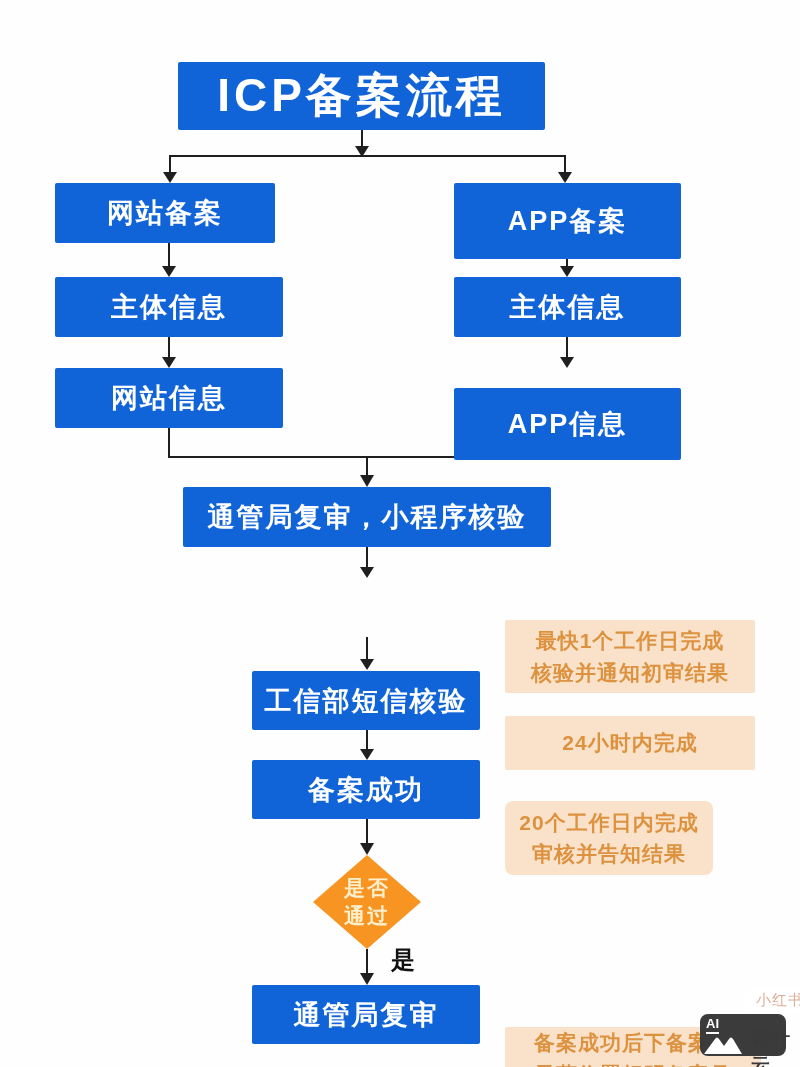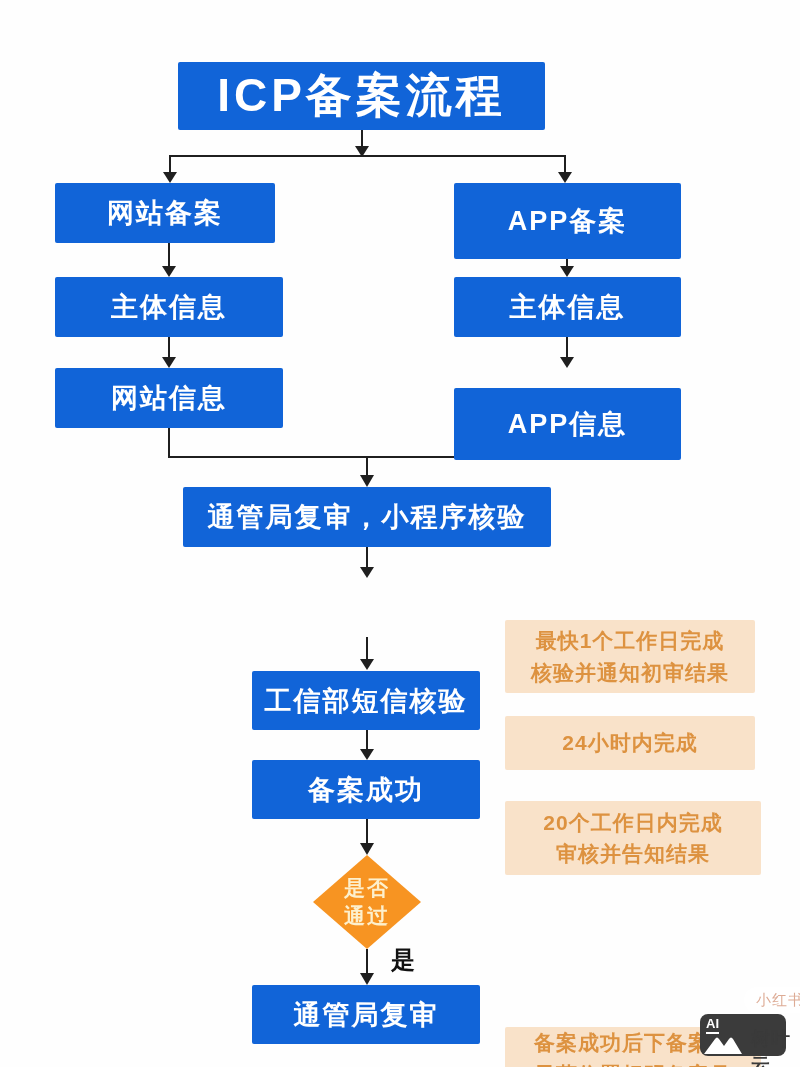--- a/index.html
+++ b/index.html
@@ -116,21 +116,21 @@
 
   <div class="box step" style="left:183px;top:487px;width:368px;height:60px;">通管局复审，小程序核验</div>
 
   <div class="note" style="left:505px;top:576px;width:250px;height:73px;">最快1个工作日完成
 核验并通知初审结果</div>
 
   <div class="box step" style="left:252px;top:671px;width:228px;height:59px;">工信部短信核验</div>
   <div class="note" style="left:505px;top:672px;width:250px;height:54px;">24小时内完成</div>
 
   <div class="box step" style="left:252px;top:760px;width:228px;height:59px;">备案成功</div>
-  <div class="note" style="left:505px;top:757px;width:256px;height:74px;">20个工作日内完成
+  <div class="note" style="left:505px;top:757px;width:208px;height:74px;border-radius:8px;">20个工作日内完成
 审核并告知结果</div>
 
   <div class="diamond" style="left:313px;top:855px;width:108px;height:94px;">是否
 通过</div>
   <div class="yes-label" style="left:391px;top:944px;">是</div>
 
   <div class="box step" style="left:252px;top:985px;width:228px;height:59px;">通管局复审</div>
   <div class="note" style="left:505px;top:983px;width:256px;height:63px;">备案成功后下备案号
 显著位置标明备案号</div>
 

